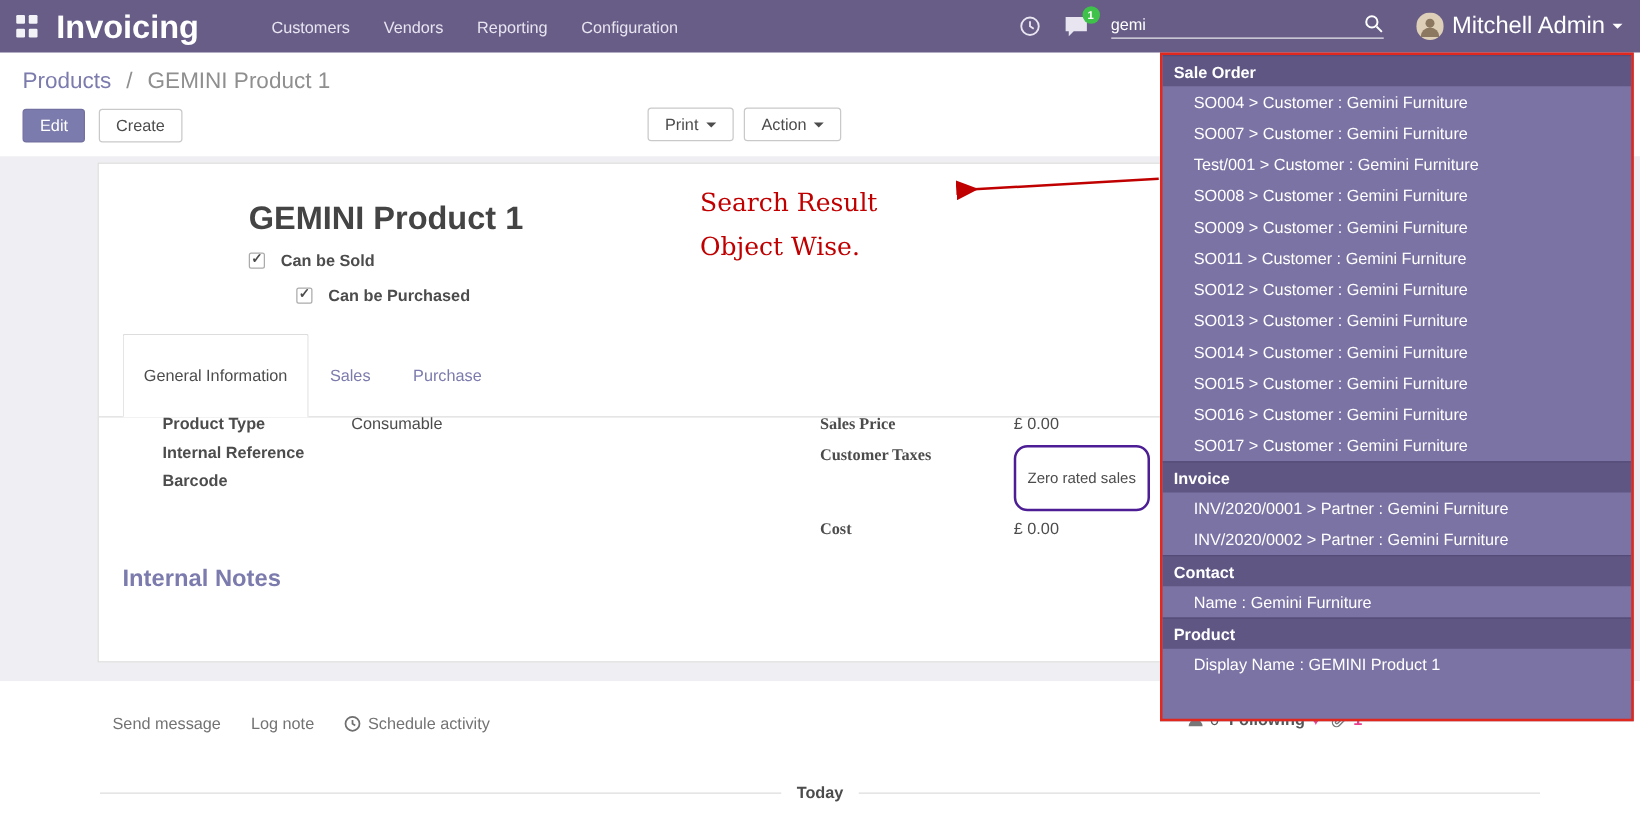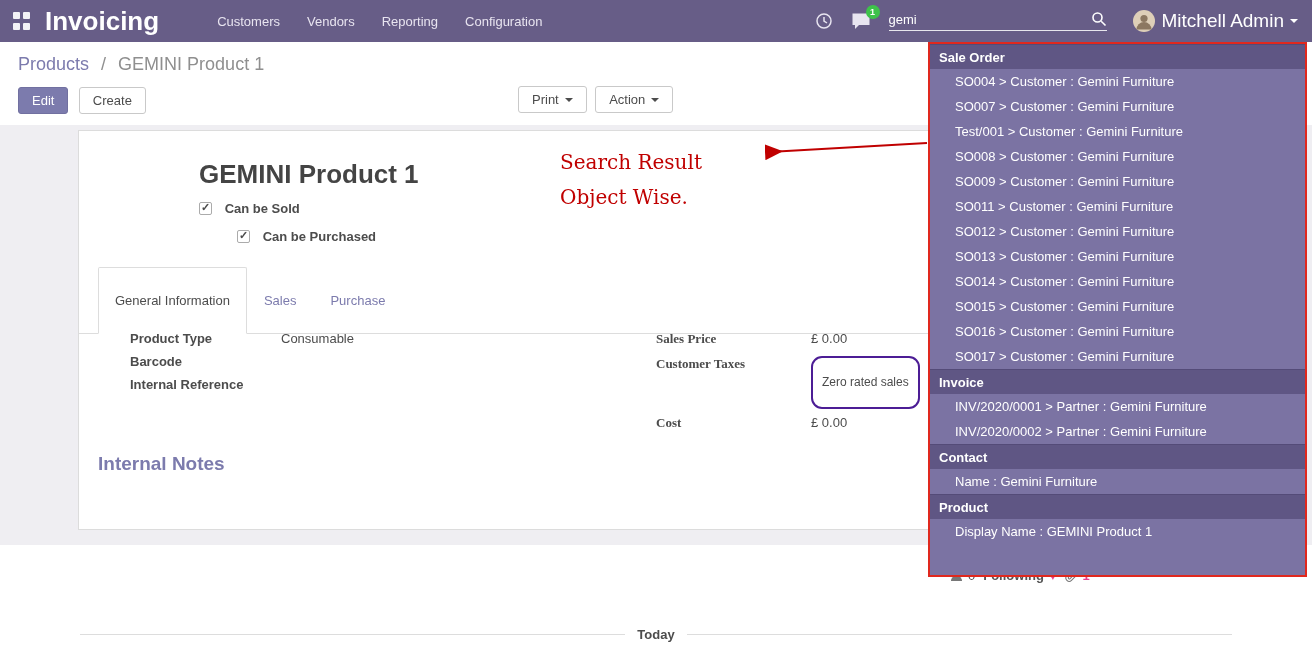--- a/index.html
+++ b/index.html
@@ -172,25 +172,25 @@
       <span class="tab">Purchase</span>
     </div>
 
     <div class="fields">
       <div class="fcol fcol-left">
         <div class="frow">
           <span class="flabel">Product Type</span>
           <span class="fvalue">Consumable</span>
         </div>
         <div class="frow">
+          <span class="flabel">Internal Reference</span>
+          <span class="fvalue"></span>
+        </div>
+        <div class="frow">
           <span class="flabel">Barcode</span>
-          <span class="fvalue"></span>
-        </div>
-        <div class="frow">
-          <span class="flabel">Internal Reference</span>
           <span class="fvalue"></span>
         </div>
       </div>
       <div class="fcol fcol-right">
         <div class="frow">
           <span class="flabel">Sales Price</span>
           <span class="fvalue">£ 0.00</span>
         </div>
         <div class="frow">
           <span class="flabel">Customer Taxes</span>
@@ -214,20 +214,31 @@
     <defs>
       <marker id="ah" markerWidth="9" markerHeight="8" refX="7" refY="4" orient="auto">
         <path d="M9 0 L0 4 L9 8 z" fill="#c00000"></path>
       </marker>
     </defs>
     <line x1="172" y1="10" x2="14" y2="19" stroke="#c00000" stroke-width="2" marker-end="url(#ah)"></line>
   </svg>
 </div>
 
 <div class="chatter">
+  <div class="chatter-links">
+    <span>Send message</span>
+    <span>Log note</span>
+    <span class="with-icon">
+      <svg width="14" height="14" viewBox="0 0 14 14">
+          <circle cx="7" cy="7" r="5.6" fill="none" stroke="#6f6f6f" stroke-width="1.4"></circle>
+          <path d="M7 4v3l2.2 1.4" fill="none" stroke="#6f6f6f" stroke-width="1.4"></path>
+        </svg>
+      <span>Schedule activity</span>
+    </span>
+  </div>
   <div class="chatter-right">
     <span class="grp">
       <svg width="13" height="13" viewBox="0 0 14 13">
           <circle cx="7" cy="3.6" r="3" fill="#777"></circle>
           <path d="M1 12.5a6 6 0 0 1 12 0z" fill="#777"></path>
         </svg>
       <span>0</span>
     </span>
     <span class="grp">
       <span class="following-label">Following</span>

